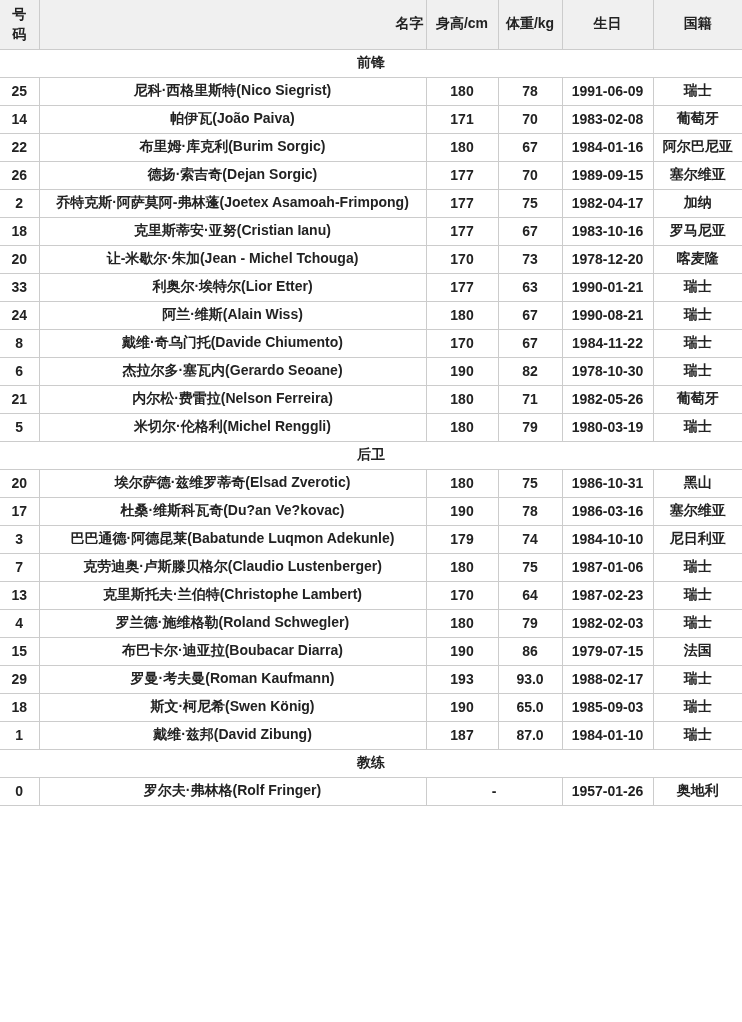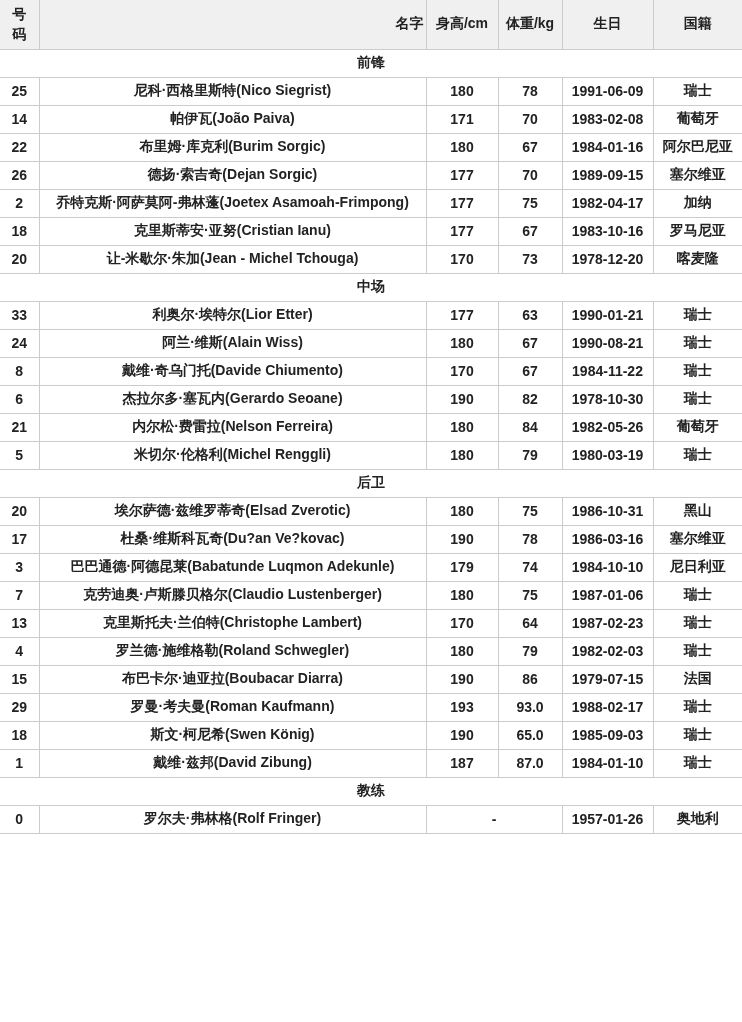--- a/index.html
+++ b/index.html
@@ -130,23 +130,20 @@
           <td>罗马尼亚</td>
         </tr>
         <tr>
           <td>20</td>
           <td>让-米歇尔·朱加(Jean - Michel Tchouga)</td>
           <td>170</td>
           <td>73</td>
           <td>1978-12-20</td>
           <td>喀麦隆</td>
         </tr>
-        <tr class="section-row">
-          <td colspan="6">中场</td>
-        </tr>
         <tr>
           <td>33</td>
           <td>利奥尔·埃特尔(Lior Etter)</td>
           <td>177</td>
           <td>63</td>
           <td>1990-01-21</td>
           <td>瑞士</td>
         </tr>
         <tr>
           <td>24</td>
@@ -169,21 +166,21 @@
           <td>杰拉尔多·塞瓦内(Gerardo Seoane)</td>
           <td>190</td>
           <td>82</td>
           <td>1978-10-30</td>
           <td>瑞士</td>
         </tr>
         <tr>
           <td>21</td>
           <td>内尔松·费雷拉(Nelson Ferreira)</td>
           <td>180</td>
-          <td>84</td>
+          <td>71</td>
           <td>1982-05-26</td>
           <td>葡萄牙</td>
         </tr>
         <tr>
           <td>5</td>
           <td>米切尔·伦格利(Michel Renggli)</td>
           <td>180</td>
           <td>79</td>
           <td>1980-03-19</td>
           <td>瑞士</td>

